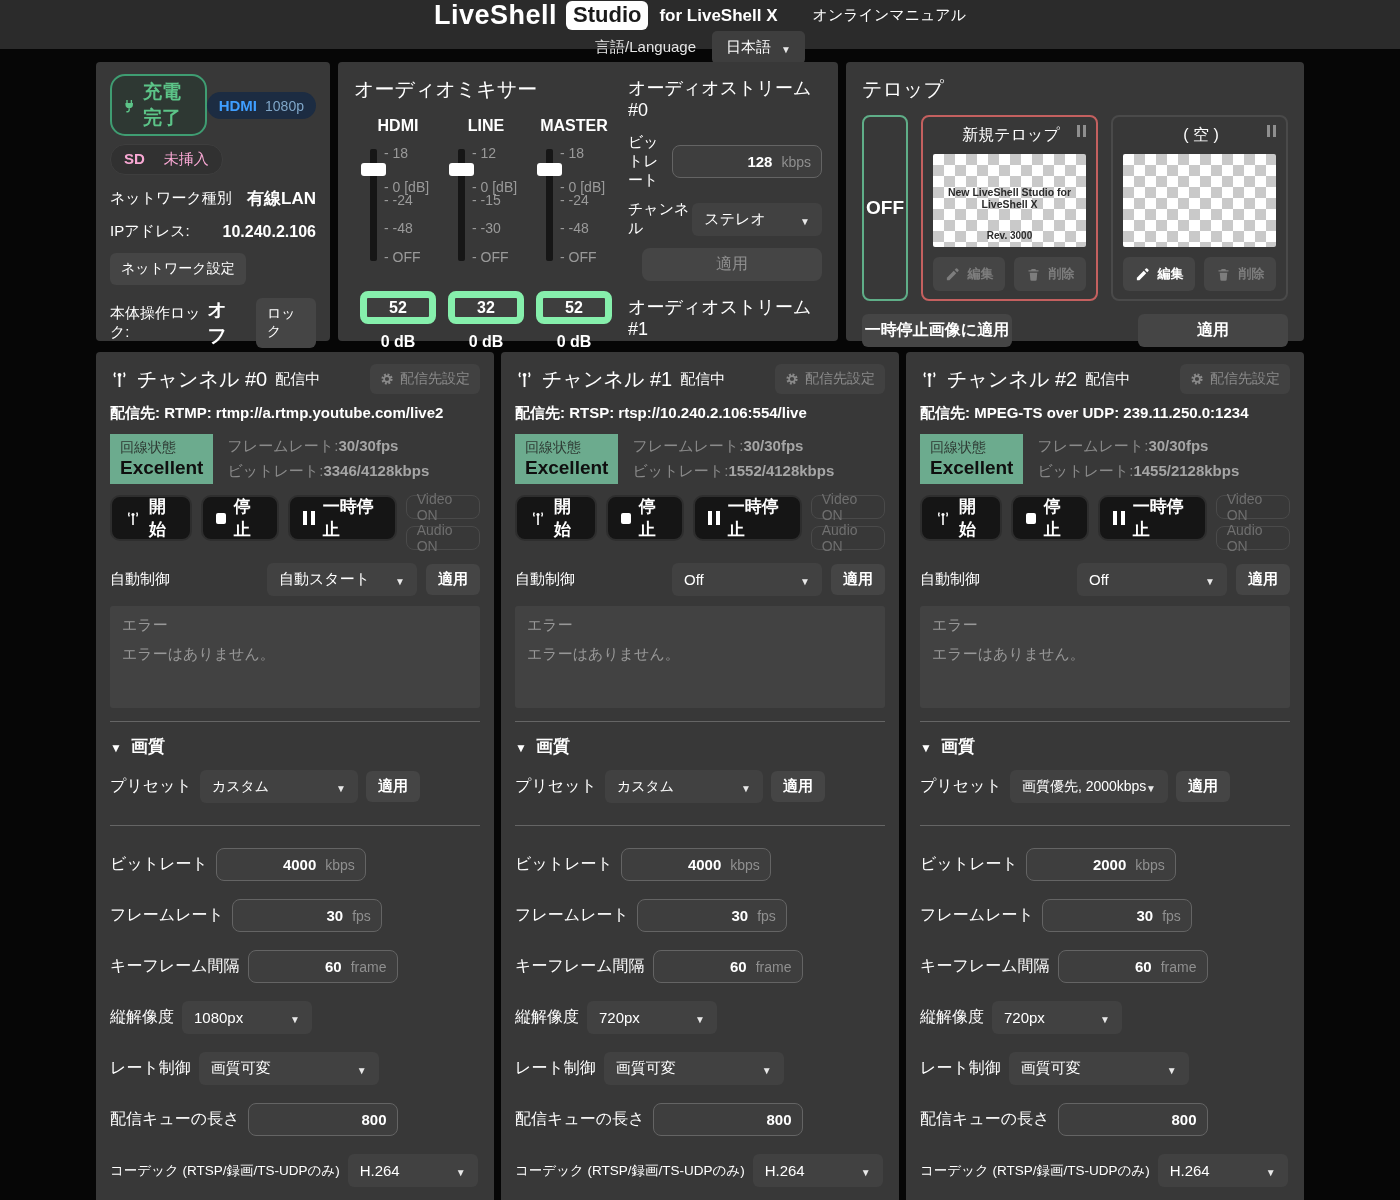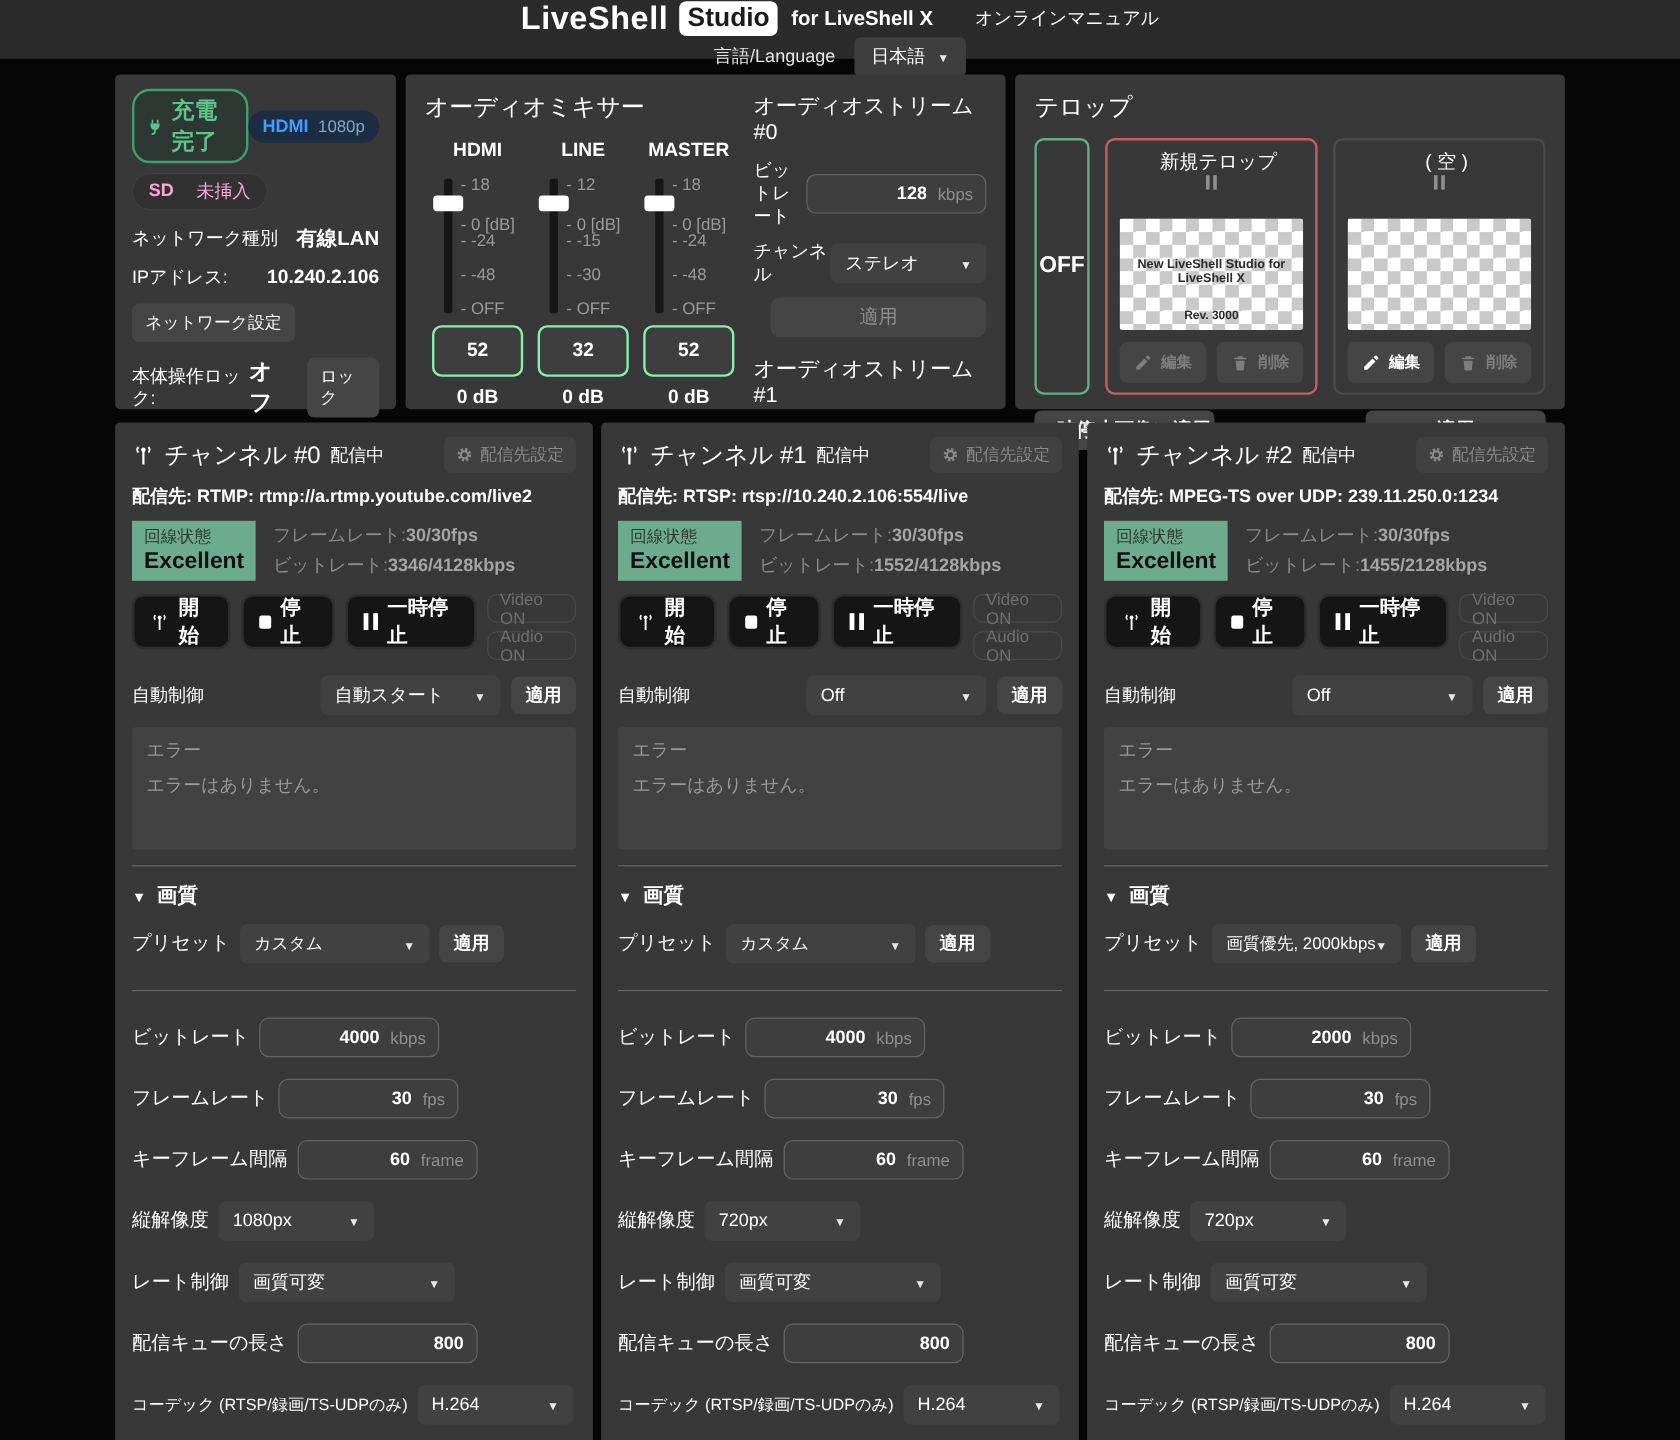--- a/index.html
+++ b/index.html
@@ -48,30 +48,30 @@
   .lock-btn { margin-left:14px; }
   .fw-label { font-size:13.5px; }
 
   
   .mixer-panel { width:516px; padding:12px 16px; display:flex; }
   .mixer-col { width:266px; }
   .mixer-title { font-size:20px; font-weight:normal; margin:2px 0 14px; }
   .sliders { display:flex; }
   .mix-col { width:88px; display:flex; flex-direction:column; align-items:center; }
   .mix-name { font-weight:bold; font-size:16px; margin-bottom:12px; }
-  .slider-wrap { position:relative; width:100%; height:116px; margin-bottom:8px; }
+  .slider-wrap { position:relative; width:100%; height:116px; margin-bottom:28px; }
   .track { position:absolute; left:16px; top:2px; width:7px; height:112px;
            background:#161616; border-radius:2px; cursor:pointer; }
   .handle { position:absolute; left:7px; top:16px; width:25px; height:13px; background:#fff;
             border-radius:3px; cursor:grab; }
   .tick { position:absolute; left:30px; transform:translateY(-50%); color:#9a9a9a;
           font-size:14px; white-space:nowrap; }
   .tick::before { content:"- "; color:#9a9a9a; }
   .t0{top:6px;} .t1{top:40px;text-align:center;} .t2{top:53px;} .t3{top:81px;} .t4{top:110px;}
-  .mix-valbox { width:76px; height:43px; background:#3e3e3e; border:2px solid #86efac;
+  .mix-valbox { width:76px; height:33px; background:#3e3e3e; border:7px solid #86efac;
                 border-radius:8px; display:flex; align-items:center; margin-bottom:9px; }
   .mix-valbox input { width:100%; background:transparent; border:none; outline:none;
                       color:#fff; font-weight:bold; font-size:16px; text-align:center;
                       font-family:inherit; }
   .mix-db { font-weight:bold; font-size:16px; }
 
   .streams-col { flex:1; padding-left:8px; }
   .stream-title { font-size:18px; margin:2px 0 12px; font-weight:normal; }
   .stream-row { display:flex; align-items:center; justify-content:space-between; margin-bottom:10px; }
   .stream-label { font-size:15px; }
@@ -95,21 +95,21 @@
   
   .telop-panel { flex:1; padding:12px 16px; display:flex; flex-direction:column; }
   .telop-title { font-size:20px; font-weight:normal; margin:2px 0 12px; }
   .telop-body { display:flex; gap:13px; flex:1; }
   .off-card { width:46px; border:2px solid #5fae88; border-radius:8px; display:flex;
               align-items:center; justify-content:center; font-weight:bold; font-size:19px;
               cursor:pointer; }
   .telop-card { width:177px; border:2px solid #4a4a4a; border-radius:8px; padding:8px 10px;
                 display:flex; flex-direction:column; cursor:pointer; }
   .telop-card.active { border-color:#c4605f; }
-  .telop-card-head { display:flex; align-items:center; margin-bottom:24px;flex-direction:column; }
+  .telop-card-head { display:flex; margin-bottom:8px; }
   .telop-card-name { flex:1; text-align:center; font-size:16px; padding-left:12px; }
   .pause-badge { display:flex; gap:3px; }
   .pause-badge i { width:3px; height:12px; background:#8f8f8f; display:block; }
   .preview { height:93px; border-radius:2px; position:relative;
              background:conic-gradient(#c9c9c9 25%, #fff 0 50%, #c9c9c9 0 75%, #fff 0);
              background-size:22px 22px; }
   .pv1 { position:absolute; top:47%; left:2px; right:2px; transform:translateY(-50%);
          text-align:center; color:#2b2b2b; font-size:10.5px; font-weight:bold; }
   .pv2 { position:absolute; bottom:6px; left:0; right:0; text-align:center; color:#2b2b2b;
          font-size:10px; font-weight:bold; }

